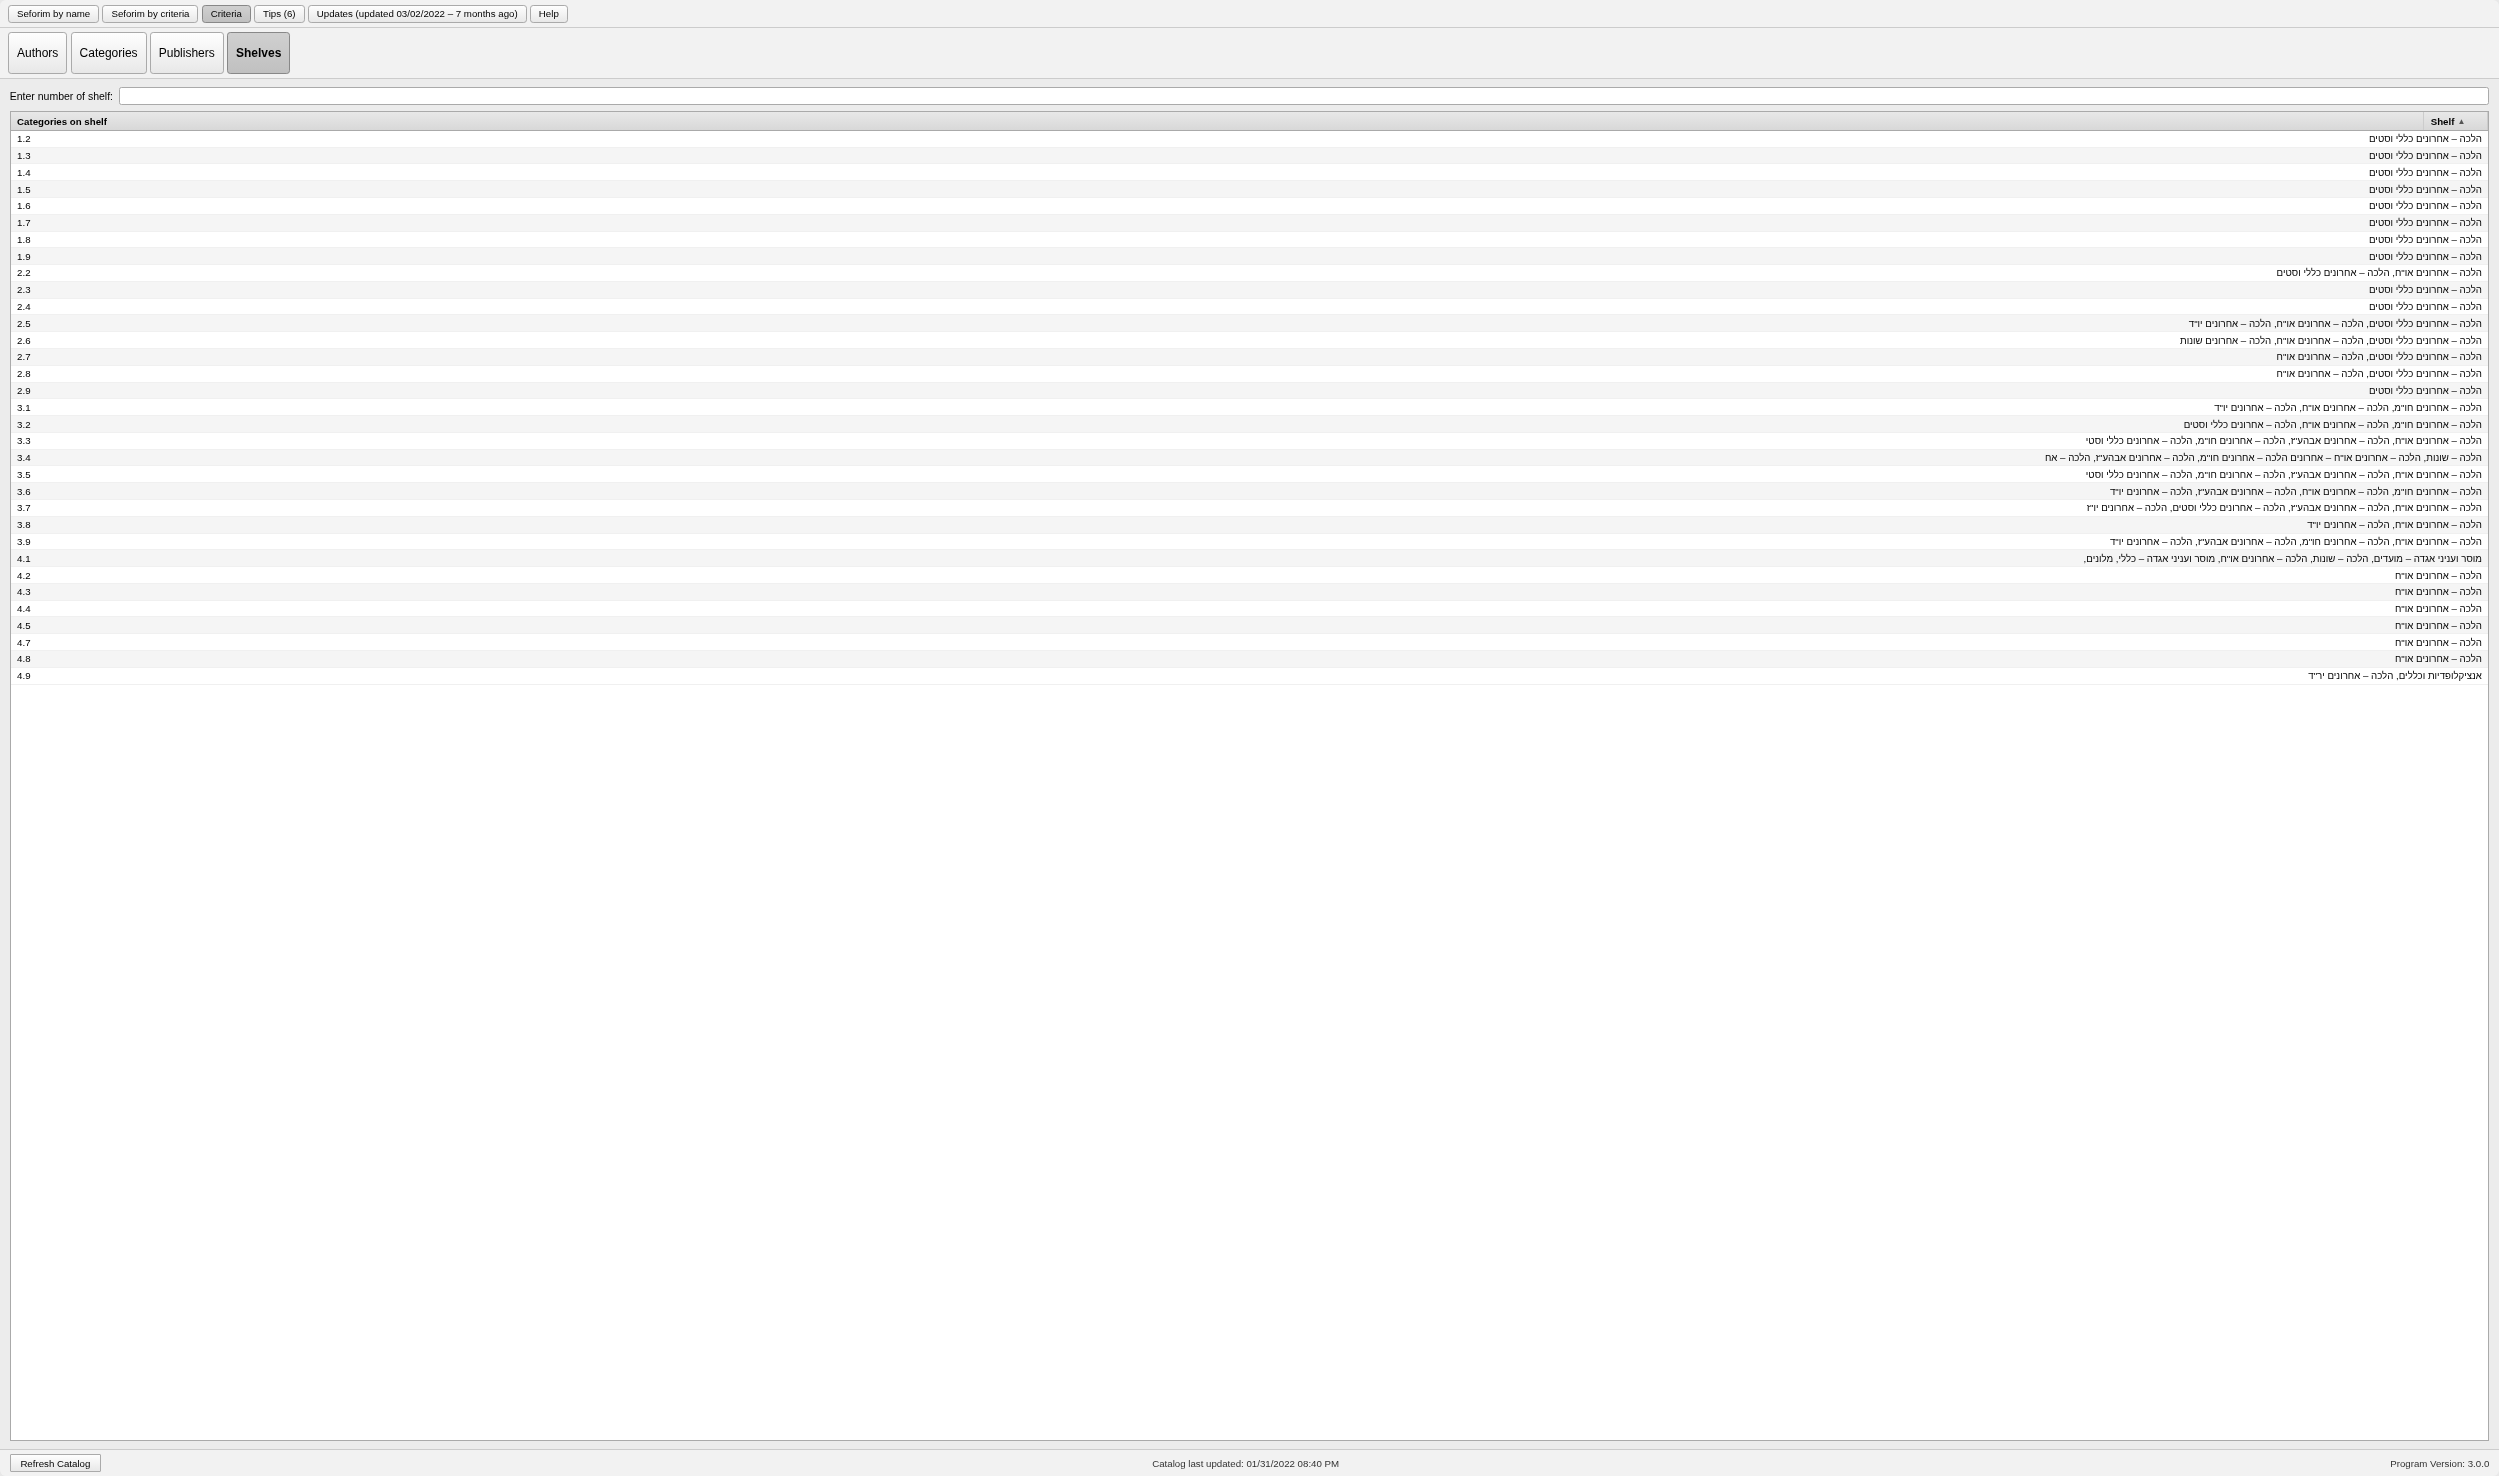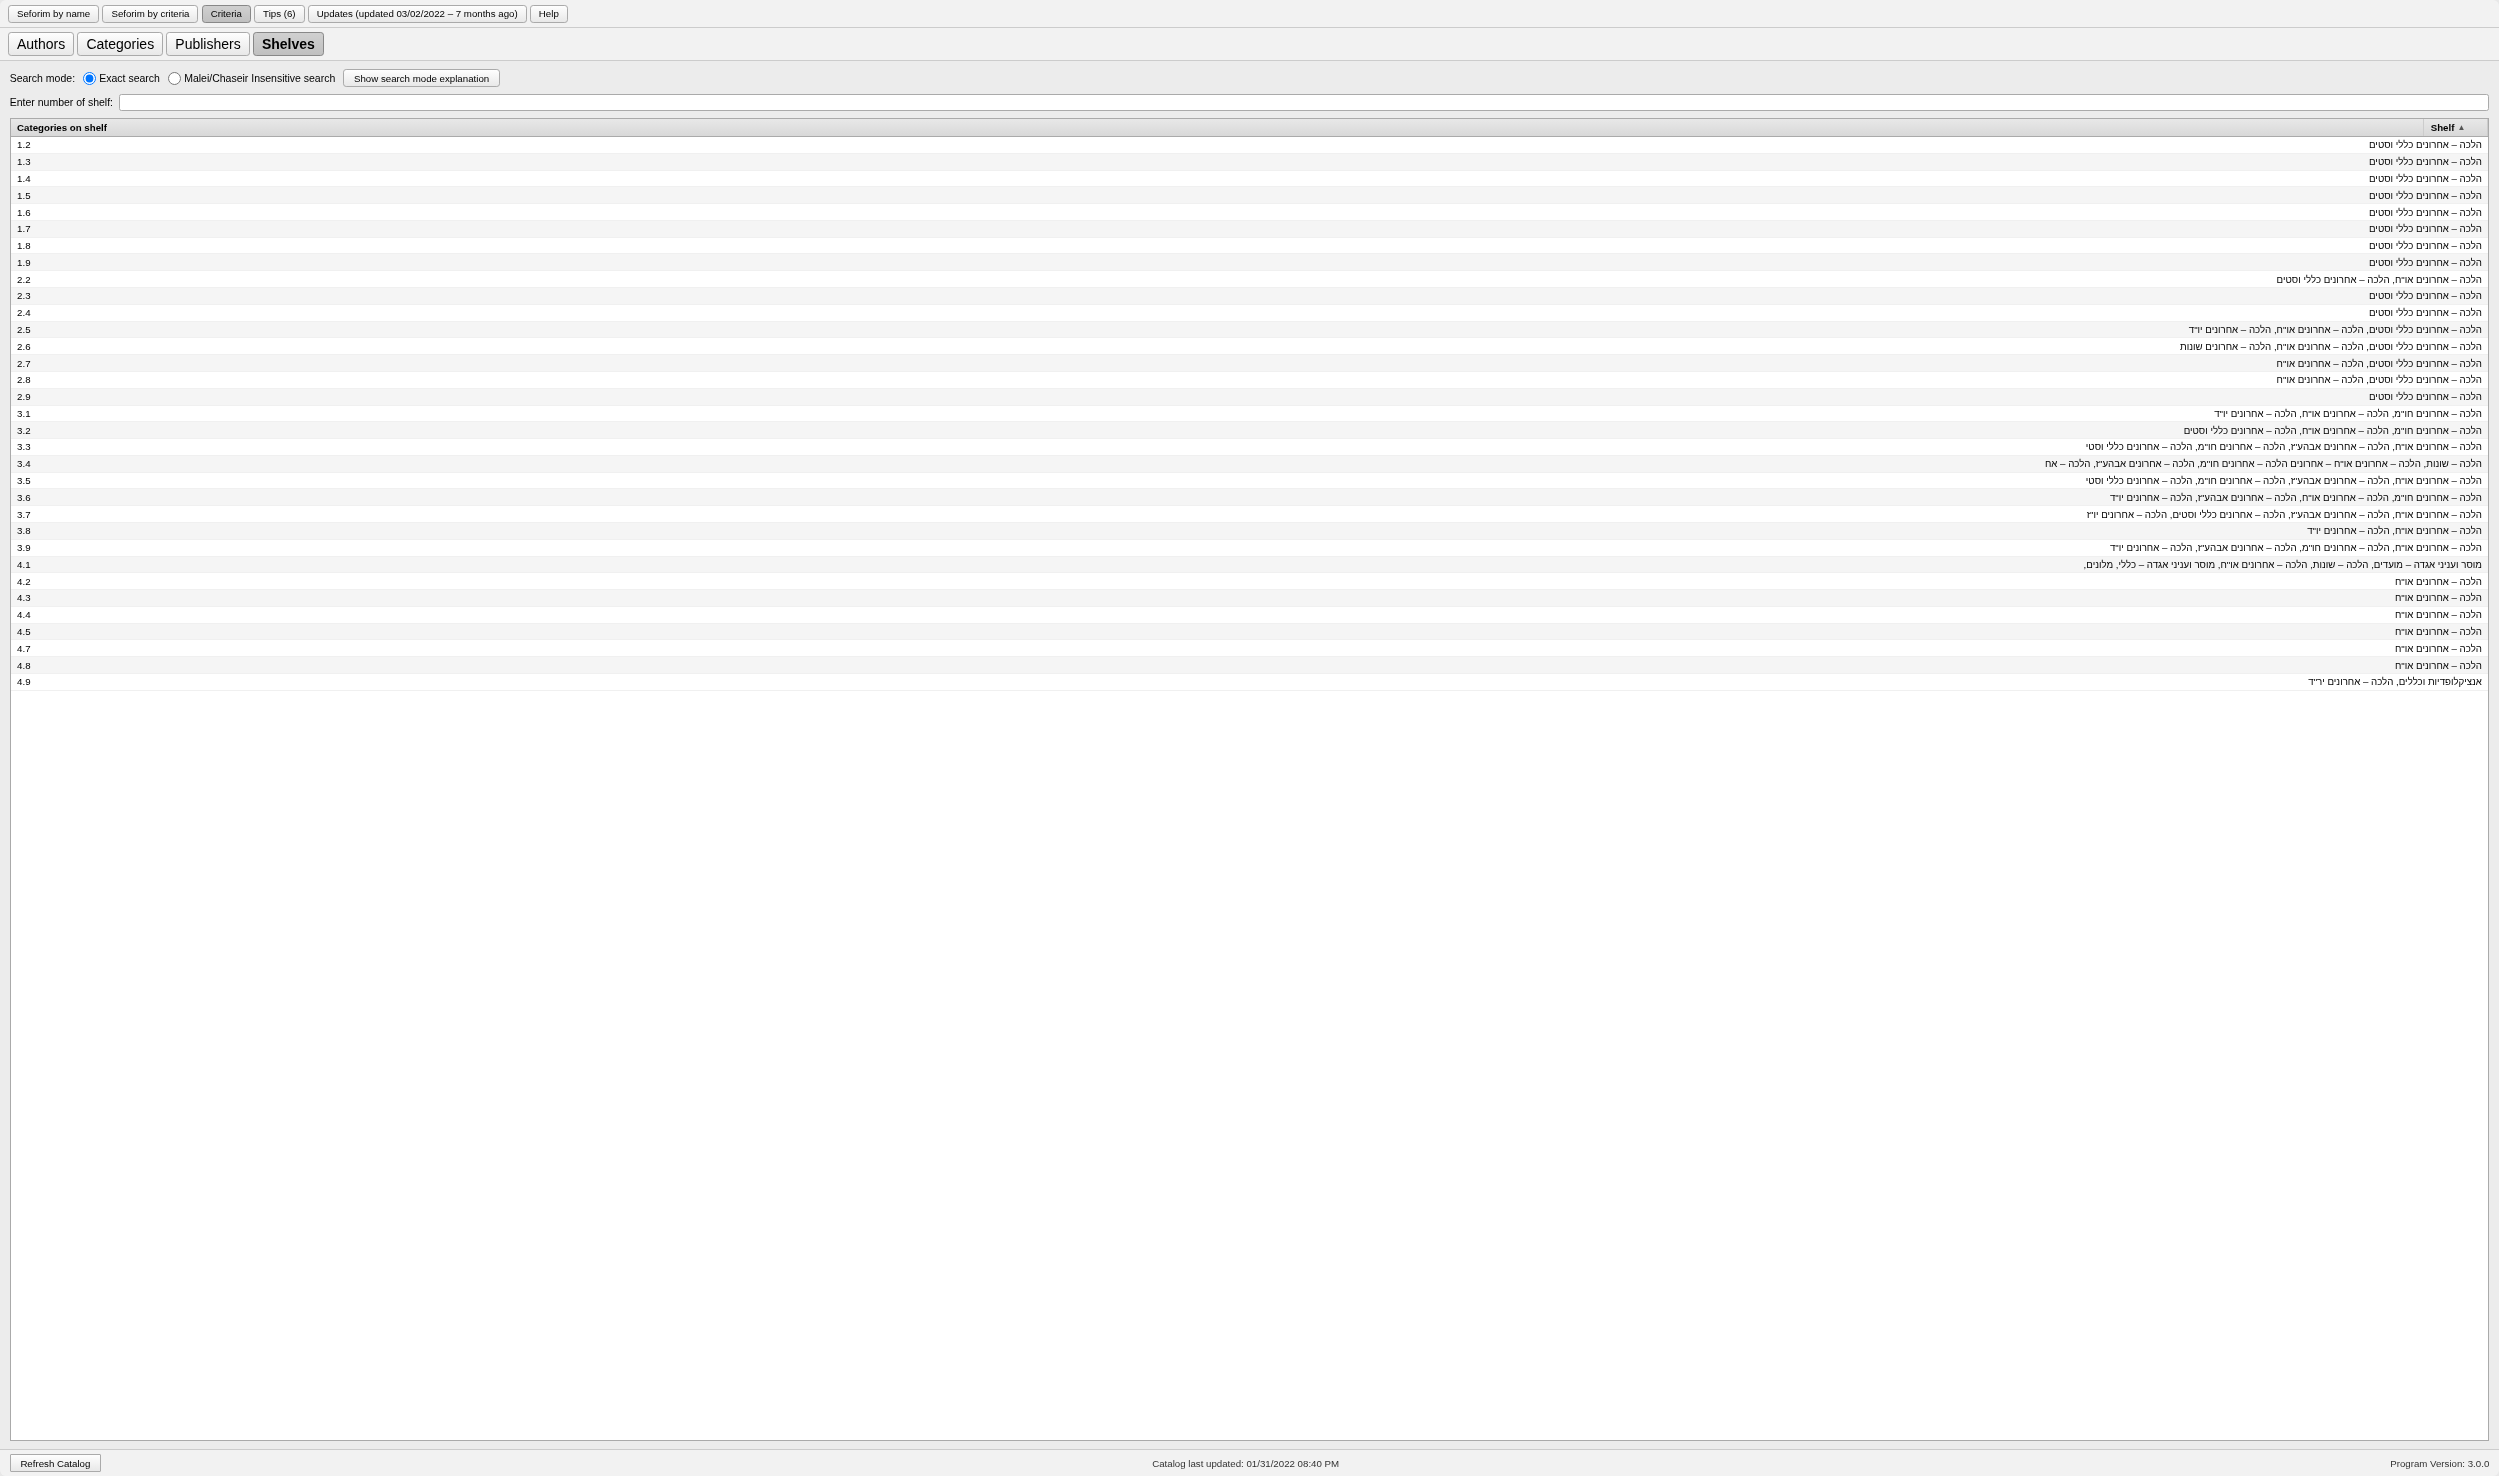--- a/index.html
+++ b/index.html
@@ -81,26 +81,26 @@
     .subtoolbar {
       background: #f2f2f2;
       border-bottom: 0.8px solid #ccc;
       padding: 4px 8px;
       display: flex;
       gap: 3.2px;
       align-items: center;
     }
 
     .sub-tab-button {
-      padding: 3px 8px;
+      padding: 13px 8px;
       border: 0.8px solid #aaa;
       border-radius: 3.2px;
       background: linear-gradient(to bottom, #fefefe, #e8e8e8);
       cursor: pointer;
-      font-size: 14px;
+      font-size: 12px;
       color: #000;
     }
     .sub-tab-button.active {
       background: linear-gradient(to bottom, #d0d0d0, #c0c0c0);
       border-color: #888;
       font-weight: bold;
     }
 
     .content-area {
       flex: 1;
@@ -275,32 +275,20 @@
 
   <div class="subtoolbar">
     <button class="sub-tab-button">Authors</button>
     <button class="sub-tab-button">Categories</button>
     <button class="sub-tab-button">Publishers</button>
     <button class="sub-tab-button active">Shelves</button>
   </div>
 
   <div class="content-area">
 
-    <div class="search-mode-row">
-      <span>Search mode:</span>
-      <label class="radio-label">
-        <input type="radio" name="search-mode" checked="" style="">
-        <span>Exact search</span>
-      </label>
-      <label class="radio-label">
-        <input type="radio" name="search-mode" style="">
-        <span>Malei/Chaseir Insensitive search</span>
-      </label>
-      <button class="show-explanation-btn">Show search mode explanation</button>
-    </div>
 
     <div class="shelf-input-row">
       <label>Enter number of shelf:</label>
       <input class="shelf-input" type="text" value="" style="">
     </div>
 
 
     <div class="table-container">
       <div class="table-header">
         <div class="table-header-cell col-categories">

